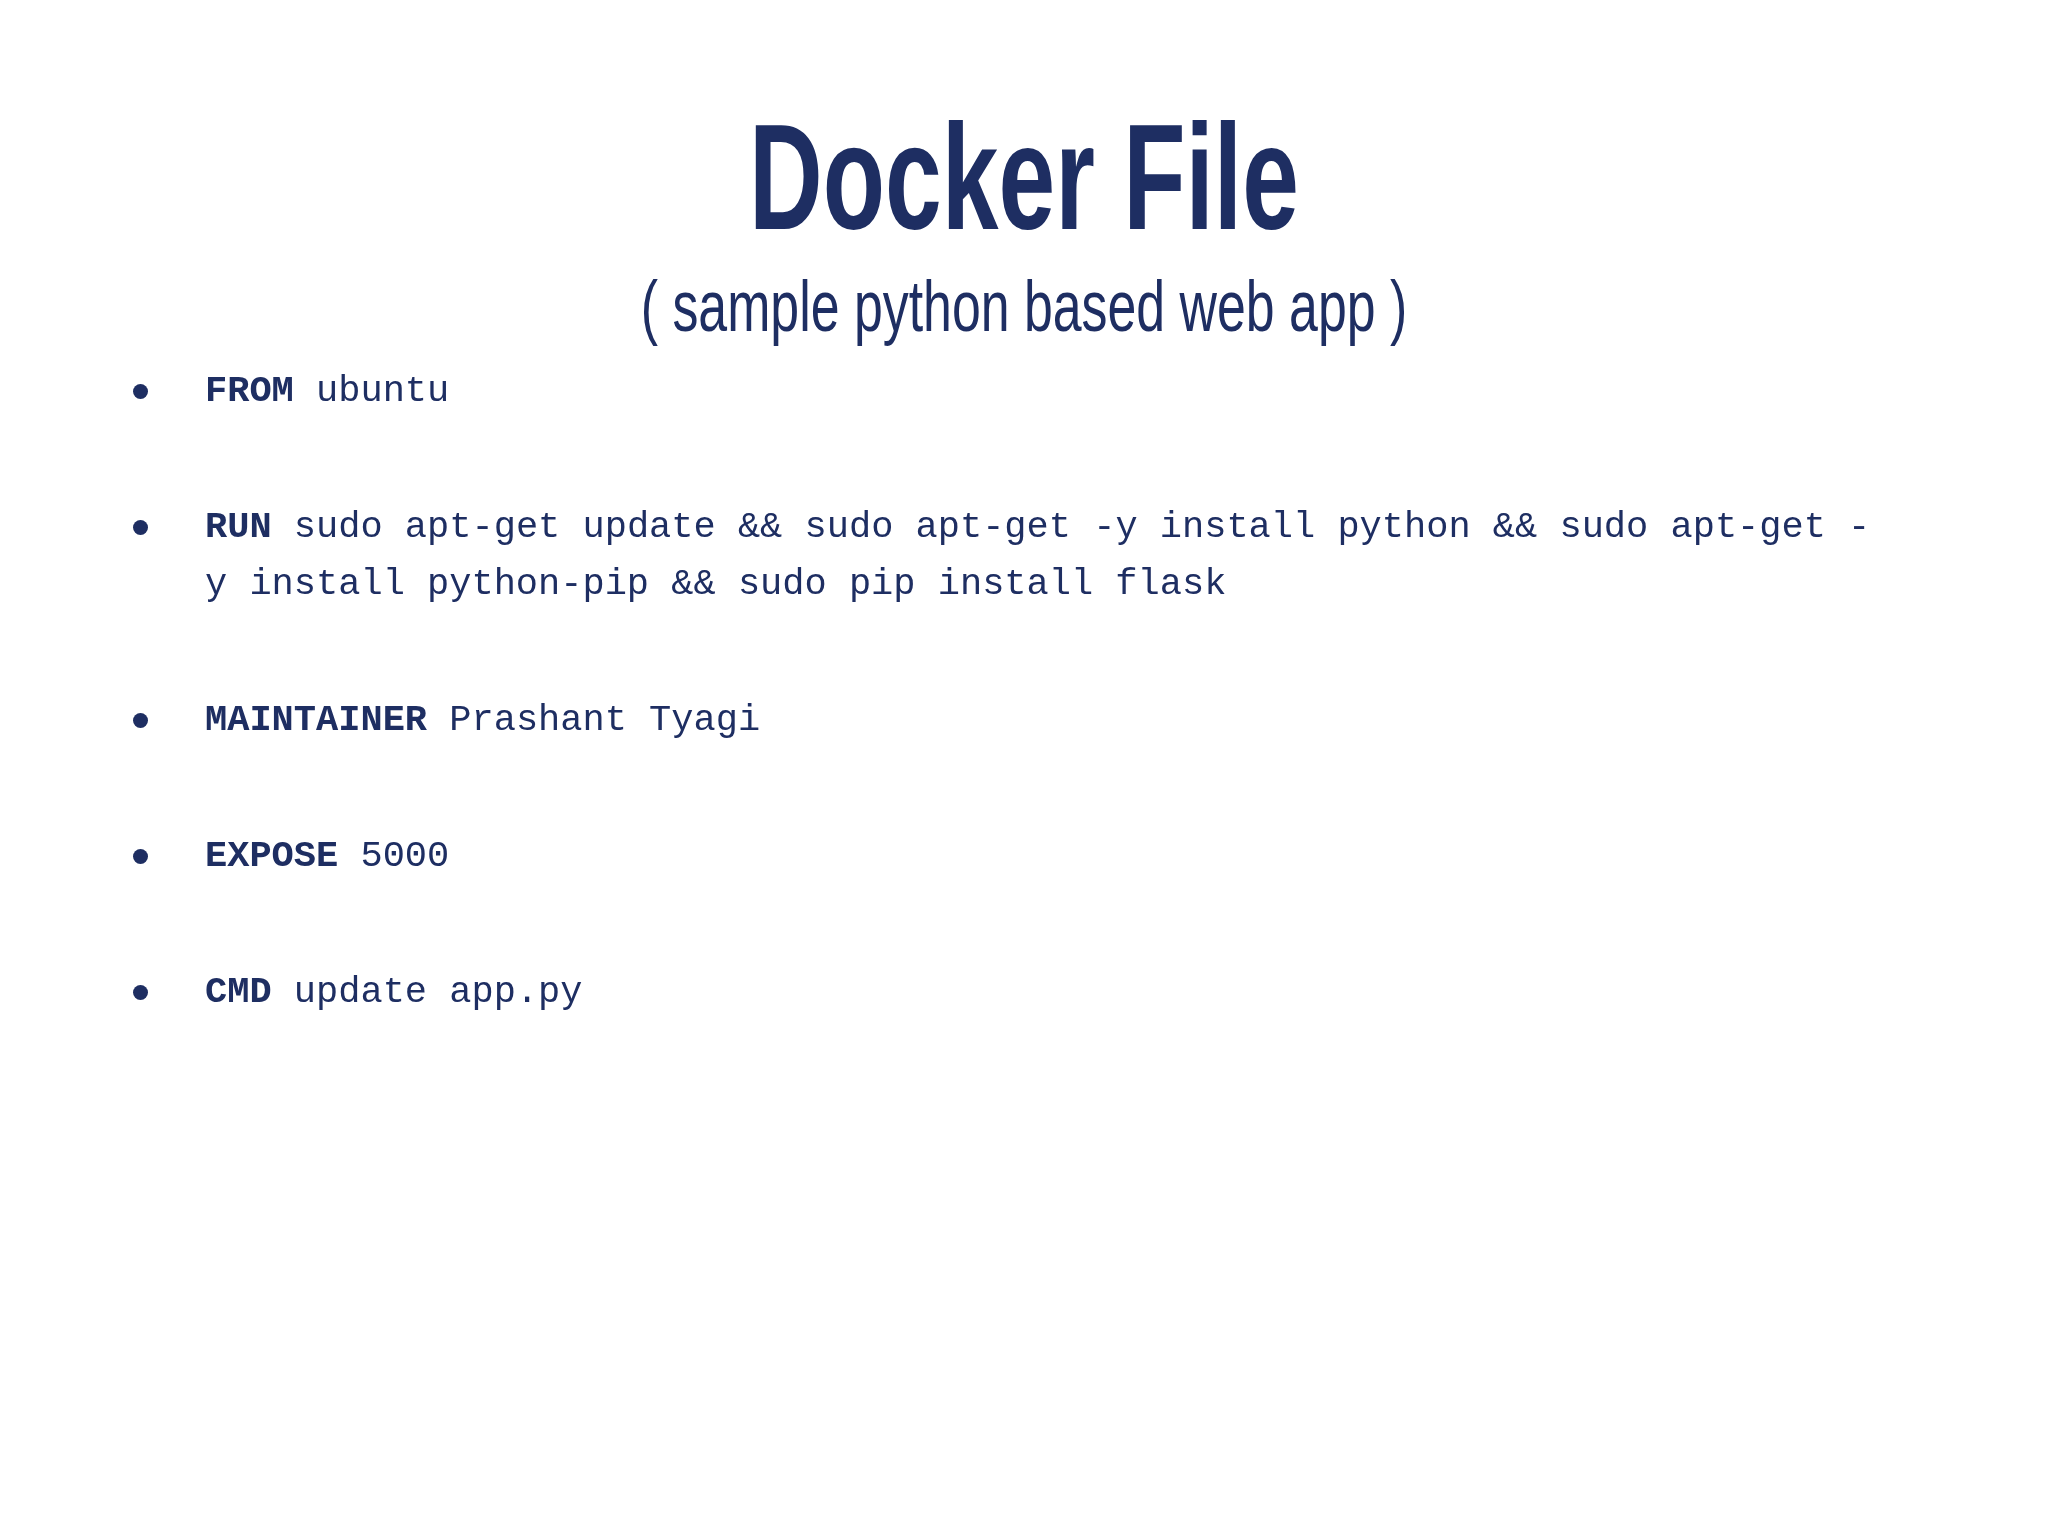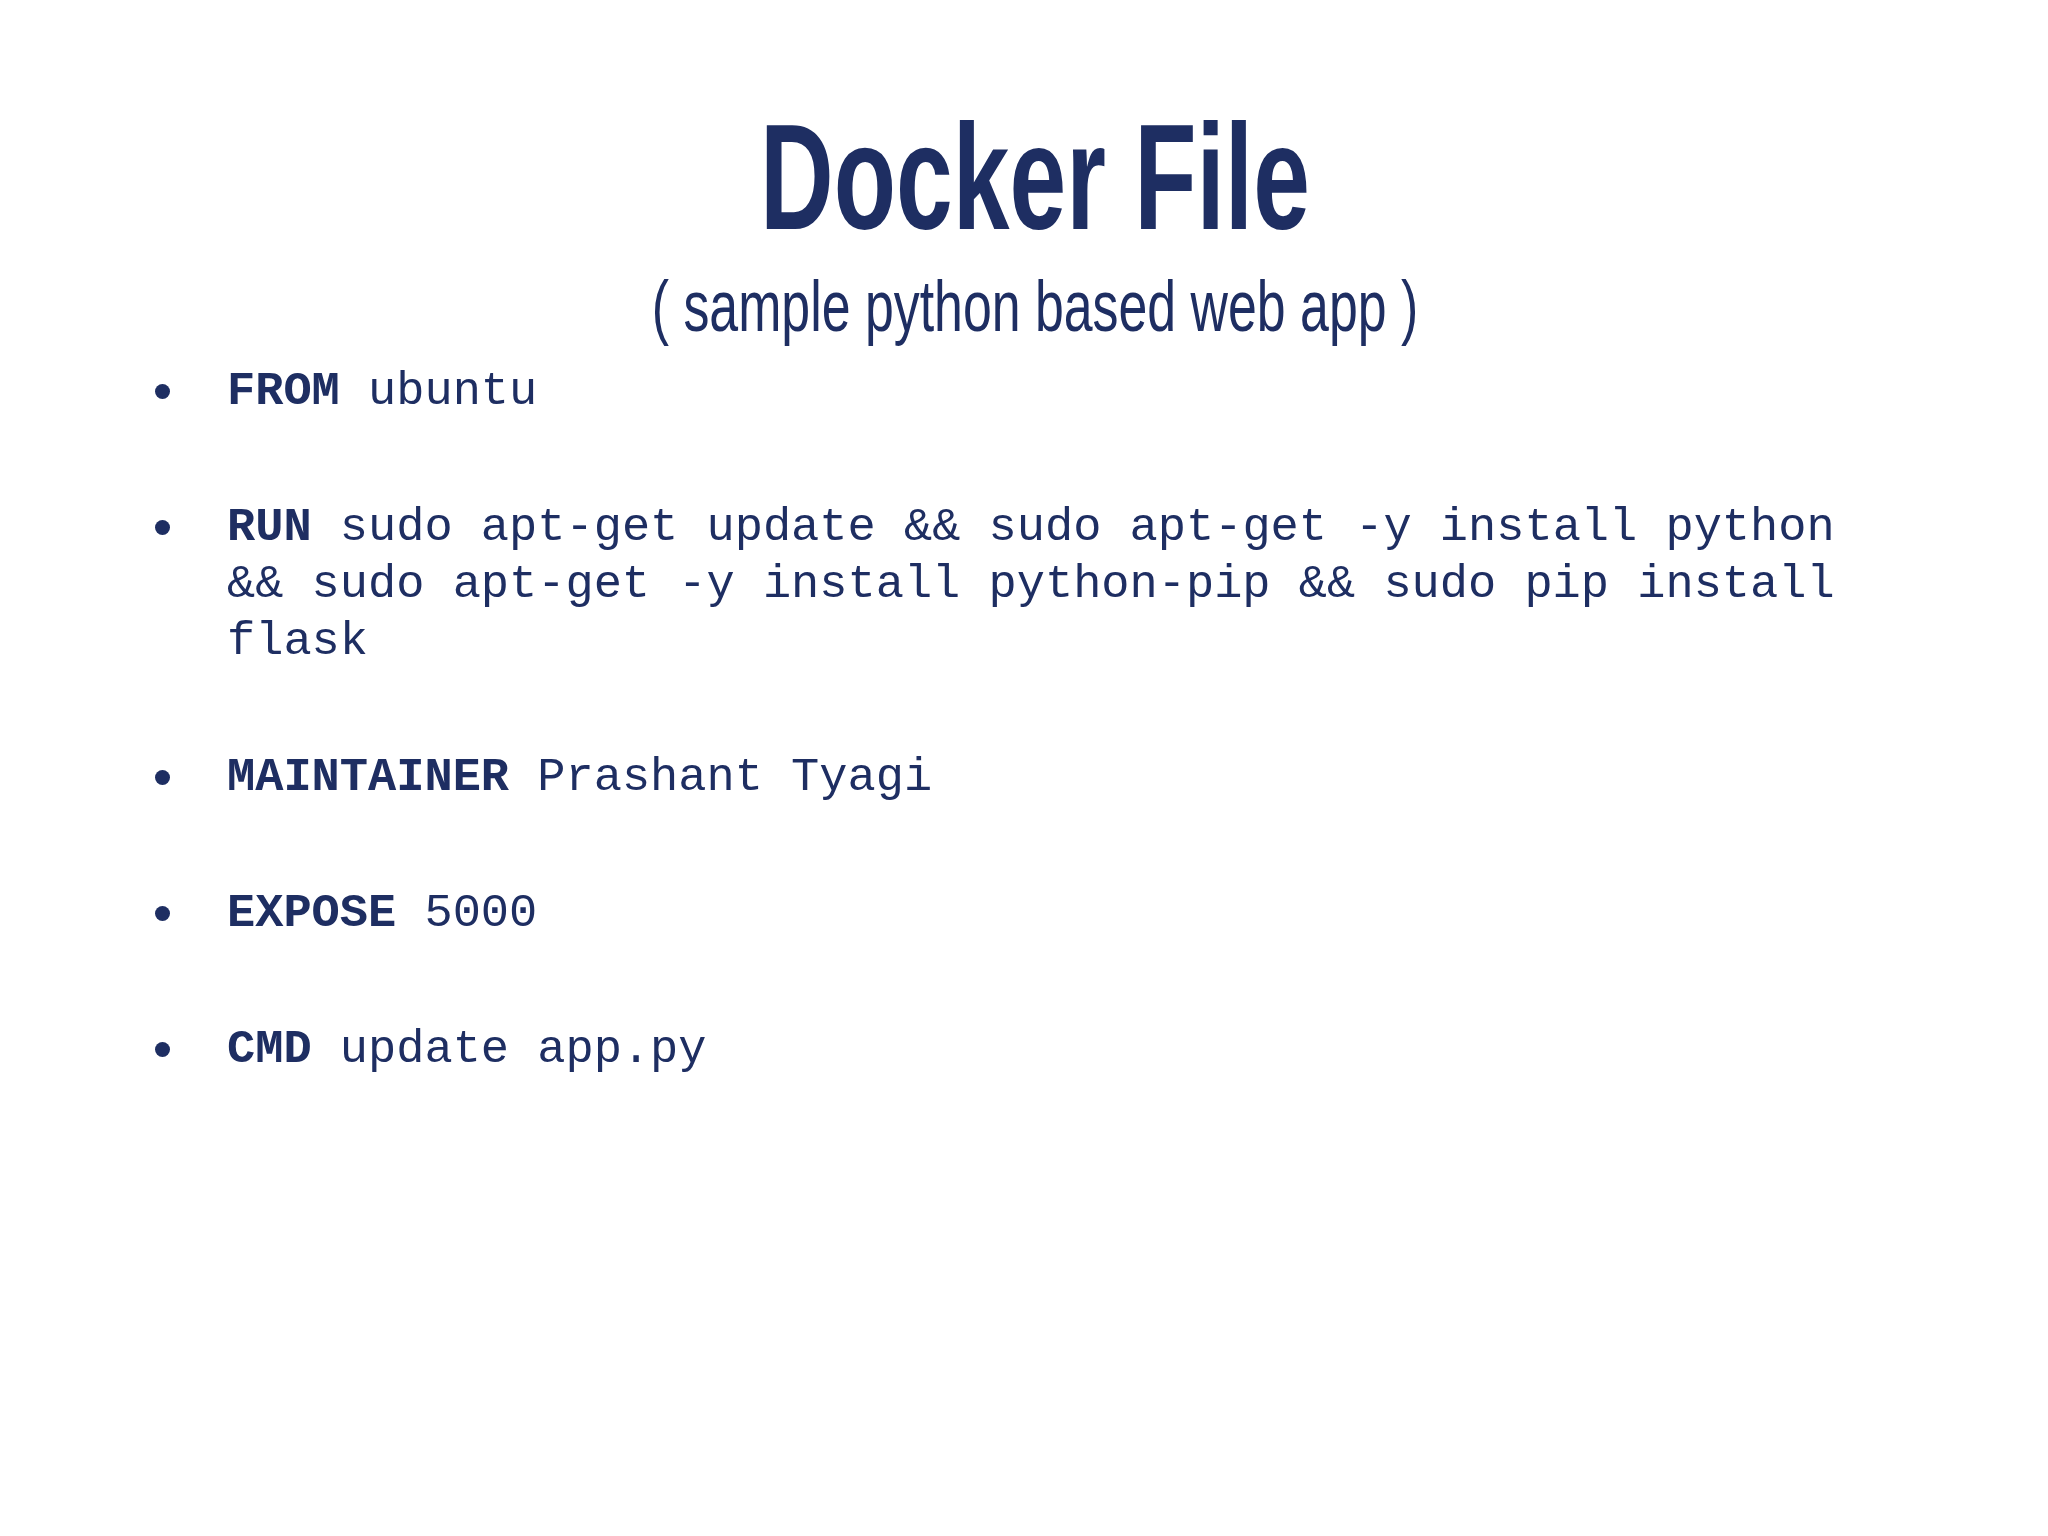--- a/index.html
+++ b/index.html
@@ -5,21 +5,21 @@
   :root { --ink: #1e2e62; --bg: #ffffff; }
   * { margin: 0; padding: 0; box-sizing: border-box; }
   html, body { width: 2048px; height: 1536px; }
   body {
     background: var(--bg);
     overflow: hidden;
     position: relative;
     font-family: "Liberation Sans", sans-serif;
     color: var(--ink);
   }
-  .slide { position: absolute; inset: 0; margin-left: 22px; }
+  .slide { position: absolute; inset: 0; }
 
   .title {
     position: absolute;
     top: 91px;
     left: 0;
     width: 100%;
     text-align: center;
     font-size: 150px;
     font-weight: bold;
     letter-spacing: 0;
@@ -40,21 +40,21 @@
     white-space: nowrap;
   }
 
   ul.instructions {
     position: absolute;
     left: 205px;
     top: 363px;
     width: 1680px;
     list-style: none;
     font-family: "Liberation Mono", "DejaVu Sans Mono", monospace;
-    font-size: 47px;
+    font-size: 37px;
     line-height: 57px;
   }
   ul.instructions li {
     position: relative;
     margin-bottom: 79px;
   }
   .dot {
     position: absolute;
     left: -72px;
     top: 21px;

